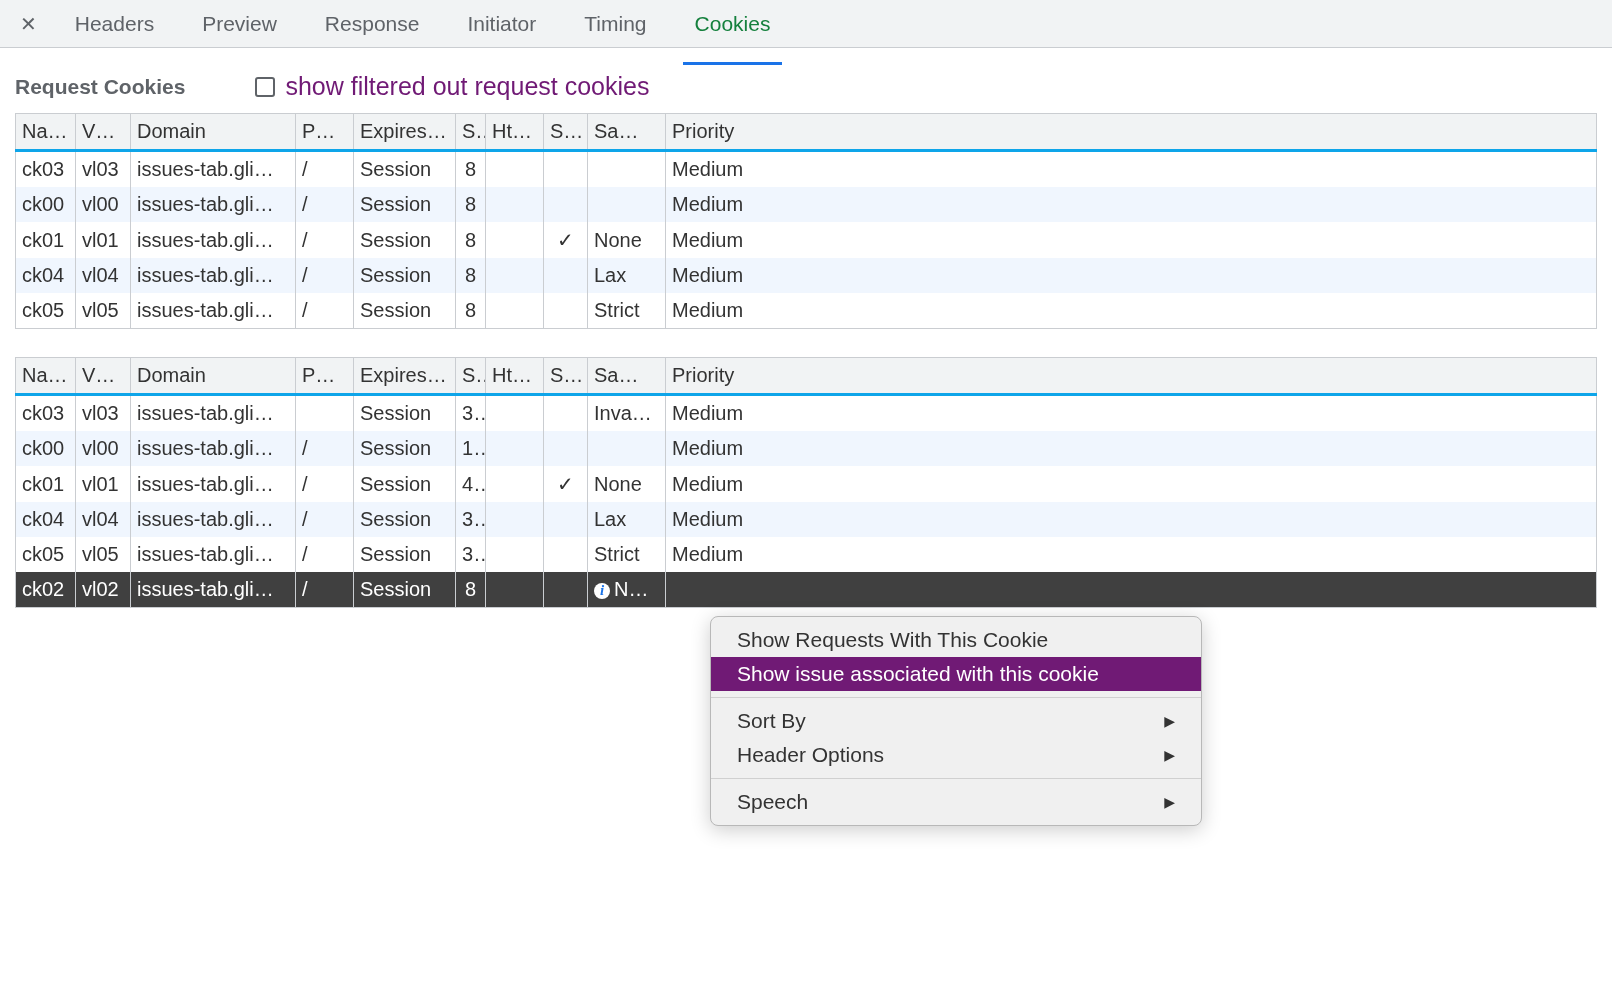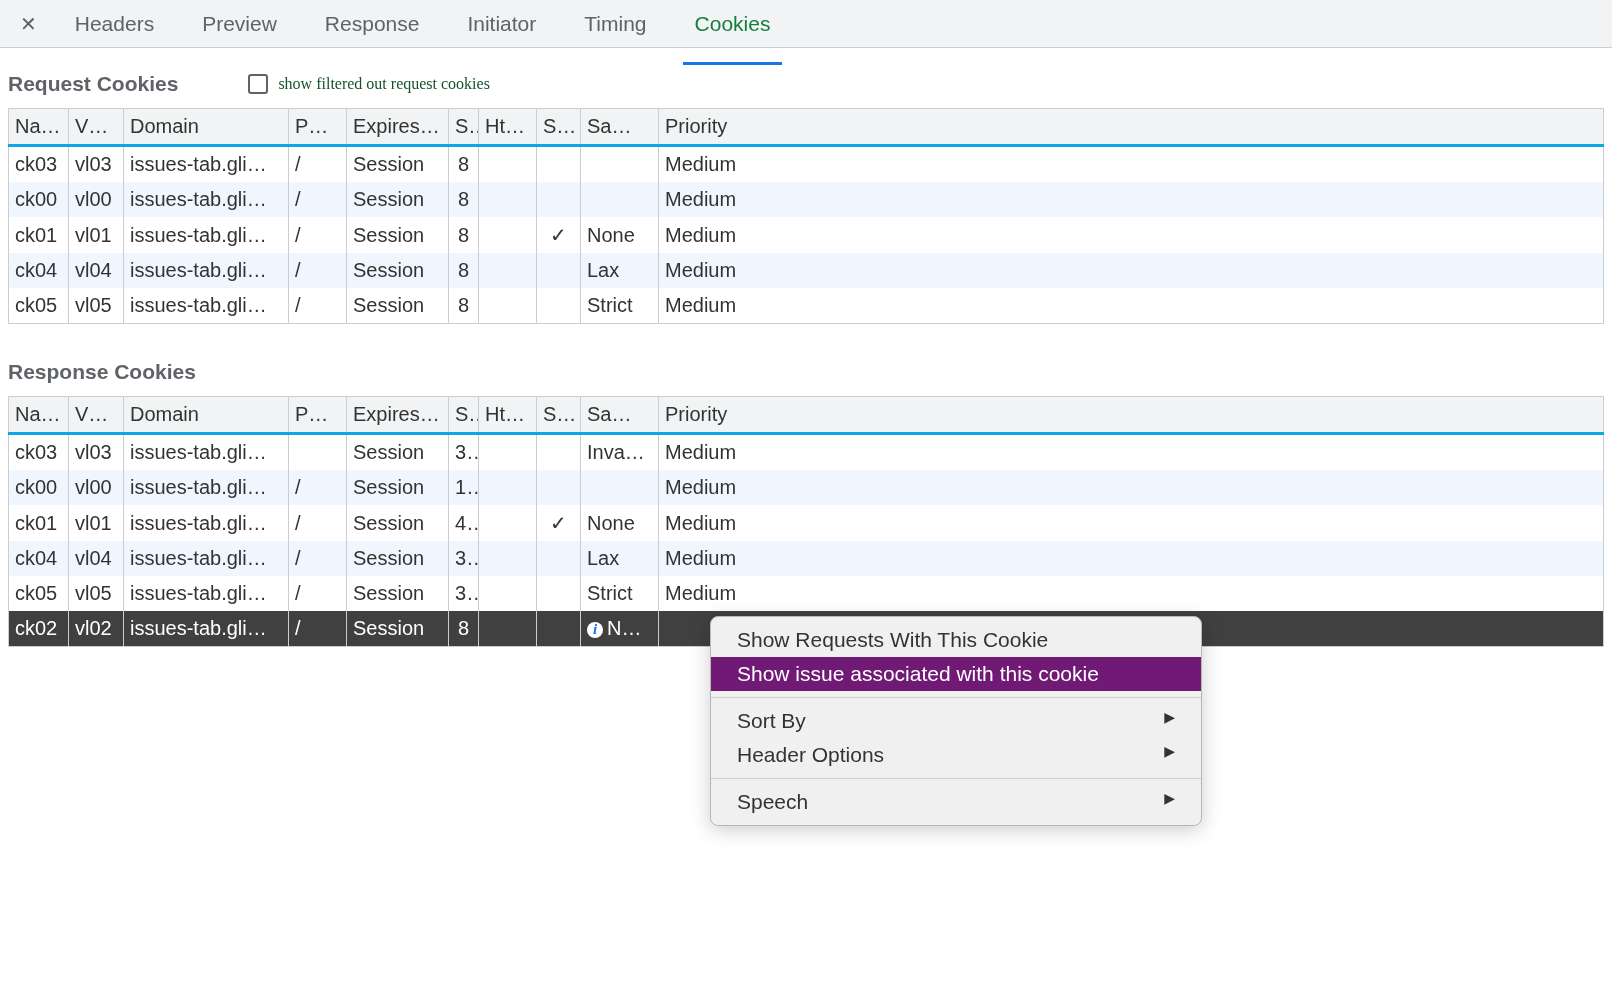--- a/index.html
+++ b/index.html
@@ -48,21 +48,21 @@
       content: '';
       position: absolute;
       bottom: -1px;
       left: 12px;
       right: 12px;
       height: 3px;
       background: #1a73e8;
     }
     
     .panel-content {
-      padding: 16px 8px;
+      padding: 16px 15px;
     }
     
     .section-header {
       display: flex;
       align-items: center;
       margin-bottom: 12px;
       margin-top: 8px;
     }
     
     .section-title {
@@ -80,23 +80,22 @@
     .checkbox {
       width: 20px;
       height: 20px;
       border: 2px solid #5f6368;
       border-radius: 3px;
       margin-right: 10px;
       cursor: pointer;
     }
     
     .checkbox-label {
-      color: #14532d;
-      font-size: 16px;
-      font-family: Liberation Serif, serif;
+      color: #701a75;
+      font-size: 25px;
     }
     
     .cookie-table {
       border: 1px solid #cacdd1;
       border-collapse: collapse;
       width: 100%;
       table-layout: fixed;
     }
     
     .cookie-table th {
@@ -181,20 +180,21 @@
       width: 492px;
       background: #f0f0f0;
       border: 1px solid #b8b8b8;
       border-radius: 8px;
       box-shadow: 0 4px 20px rgba(0,0,0,0.2);
       padding: 6px 0;
     }
     
     .menu-item {
       display: flex;
+      align-items: center;
       justify-content: space-between;
       padding: 5px 26px;
       font-size: 21px;
       color: #333;
       cursor: pointer;
     }
     
     .menu-item.highlighted {
       background: #701a75;
       color: #fff;
@@ -312,23 +312,20 @@
           <td class="center"></td>
           <td class="center"></td>
           <td>Strict</td>
           <td>Medium</td>
         </tr>
       </tbody>
   </table>
 
   <div class="section-spacer"></div>
 
-  <div class="section-header">
-    <div class="section-title">Response Cookies</div>
-  </div>
 
   <table class="cookie-table">
     <thead>
       <tr>
         <th class="col-name">Na…</th>
         <th class="col-value">V…</th>
         <th class="col-domain">Domain</th>
         <th class="col-path">P…</th>
         <th class="col-expires">Expires…</th>
         <th class="col-size">S.</th>

